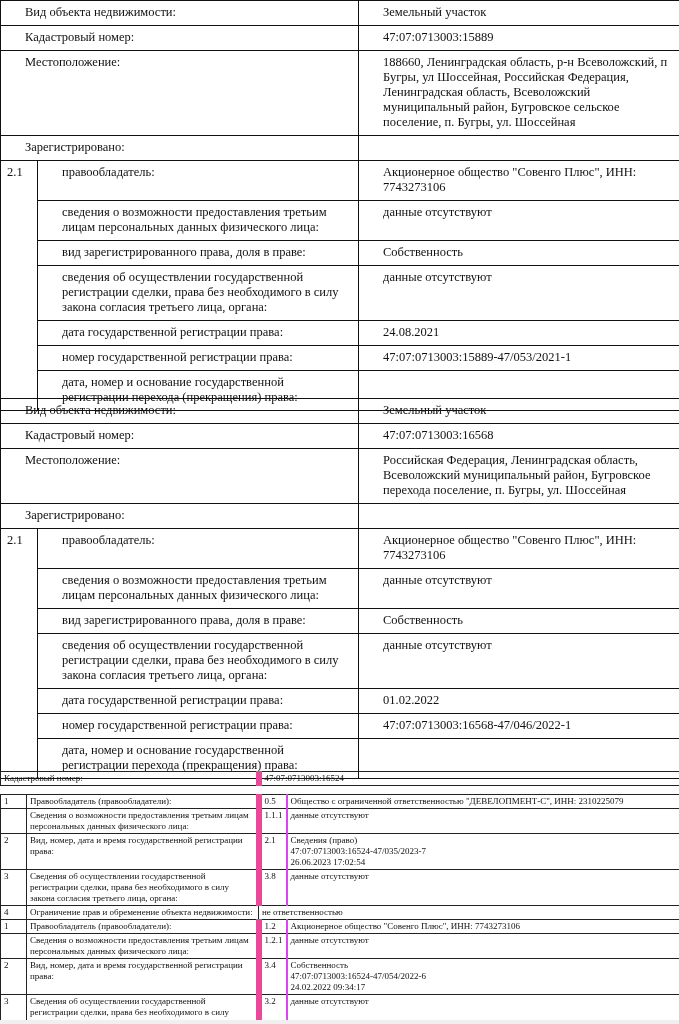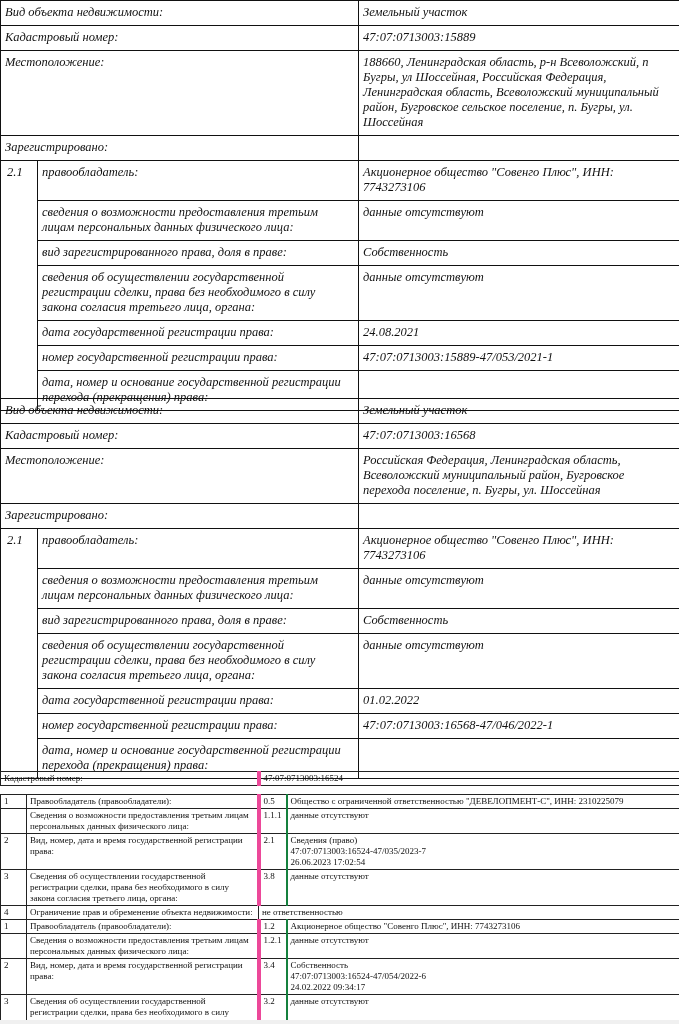--- a/index.html
+++ b/index.html
@@ -1,24 +1,24 @@
 <!DOCTYPE html>
 <html><head>
 <meta charset="utf-8">
 <style>
   html, body { margin:0; padding:0; background:#ffffff; }
   body { width:679px; height:1024px; overflow:hidden; position:relative;
          font-family:"Liberation Serif", serif; color:#111; }
   .t1 { position:absolute; left:0; width:679px; border-collapse:collapse; table-layout:fixed; font-size:12.5px; line-height:15px; }
-  .t1 td { border:1.5px solid #111; vertical-align:top; padding:4px 6px 5px 4px;font-style:italic; }
+  .t1 td { border:1.5px solid #111; vertical-align:top; padding:4px 6px 5px 24px; }
   .t1 td.num { padding-left:6px; }
   .t2 { position:absolute; left:0; width:679px; border-collapse:collapse; table-layout:fixed; font-size:9px; line-height:11px; }
   .t2 td { border:1px solid #222; vertical-align:top; padding:1px 3px; }
-  .t2 td.thick-l { border-left:4px solid #ec4899; }
-  .t2 td.gray-l { border-left:2px solid #15803d;margin-top:8px; }
+  .t2 td.thick-l { border-left:6px solid #ec4899; }
+  .t2 td.gray-l { border-left:2px solid #d946ef;margin-top:8px; }
   .bottom-strip { position:absolute; left:0; top:1020px; width:679px; height:4px; background:#f0f0f0; }
 </style>
 </head>
 <body>
 
 <table class="t1" style="top:0;">
   <colgroup>
       <col style="width:37px">
       <col style="width:321px">
       <col style="width:321px">

